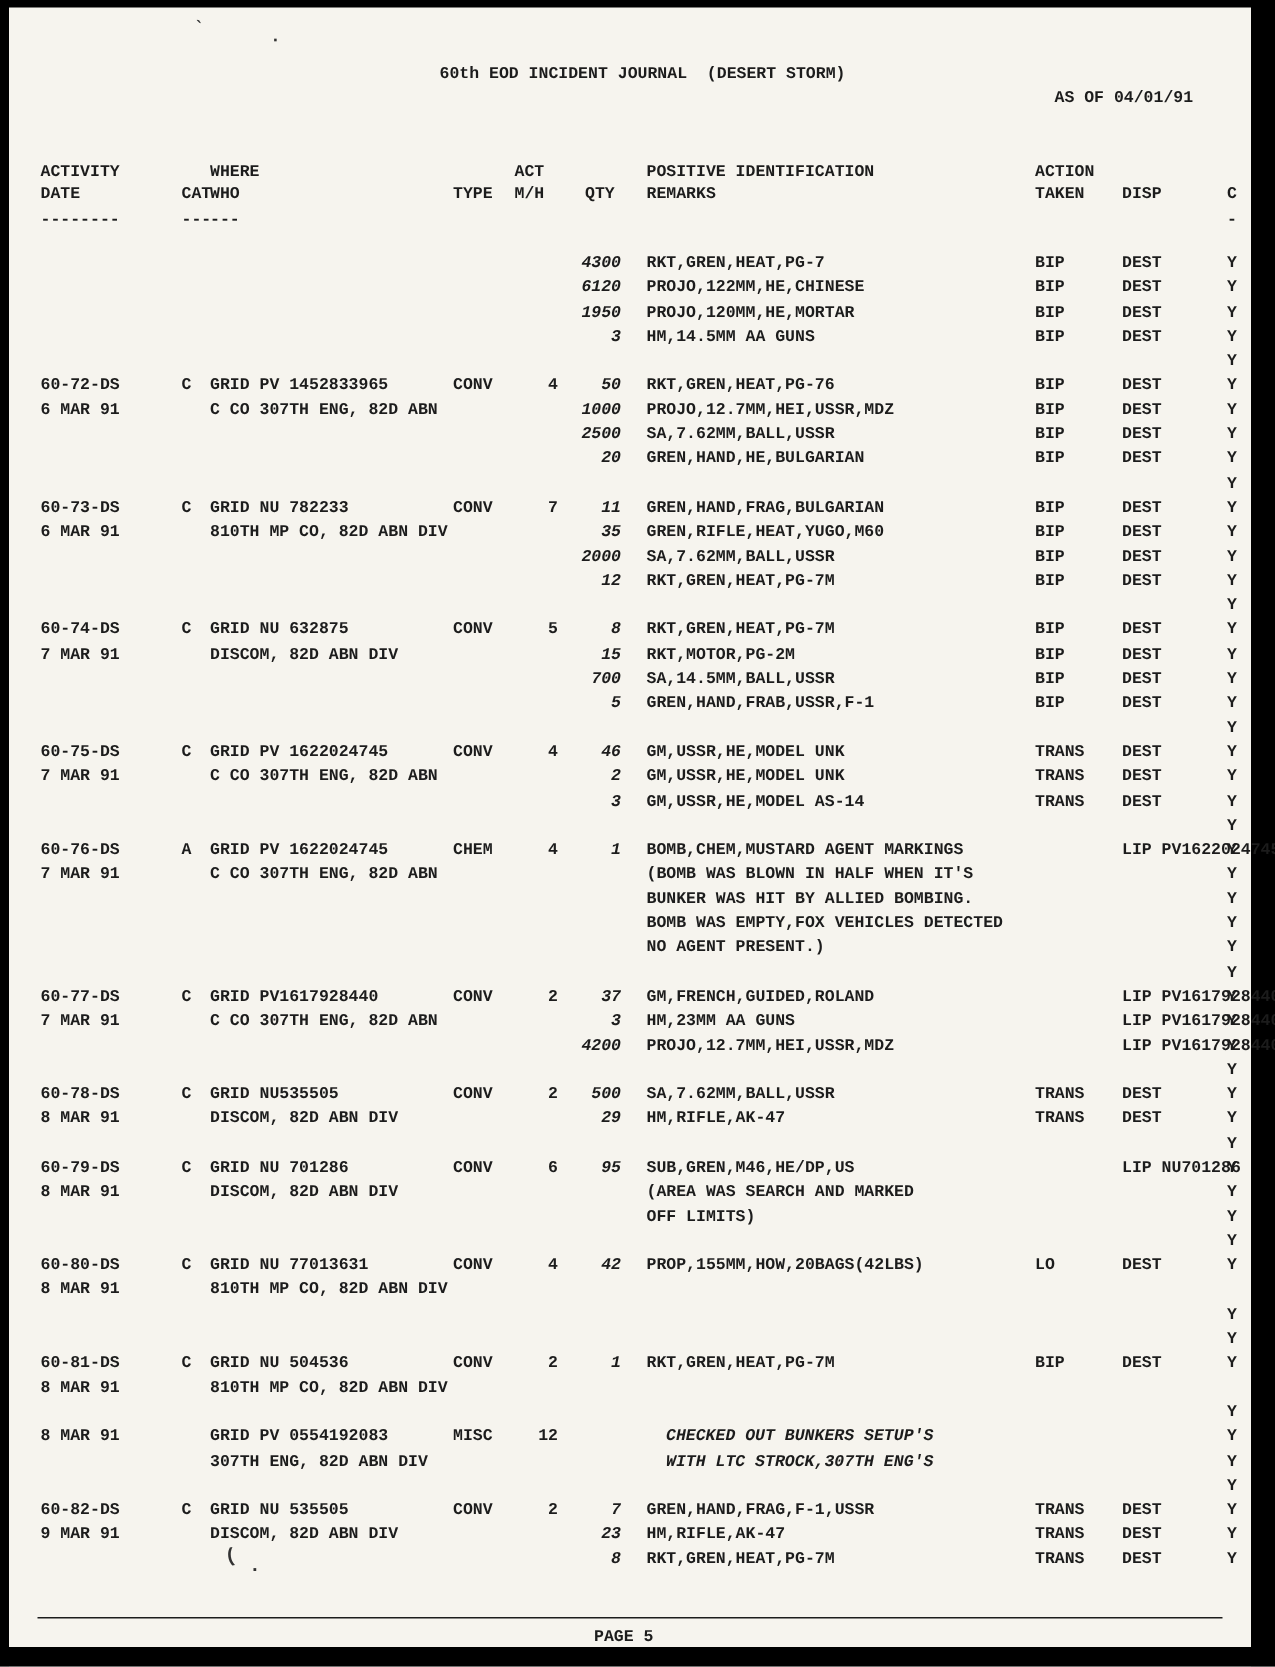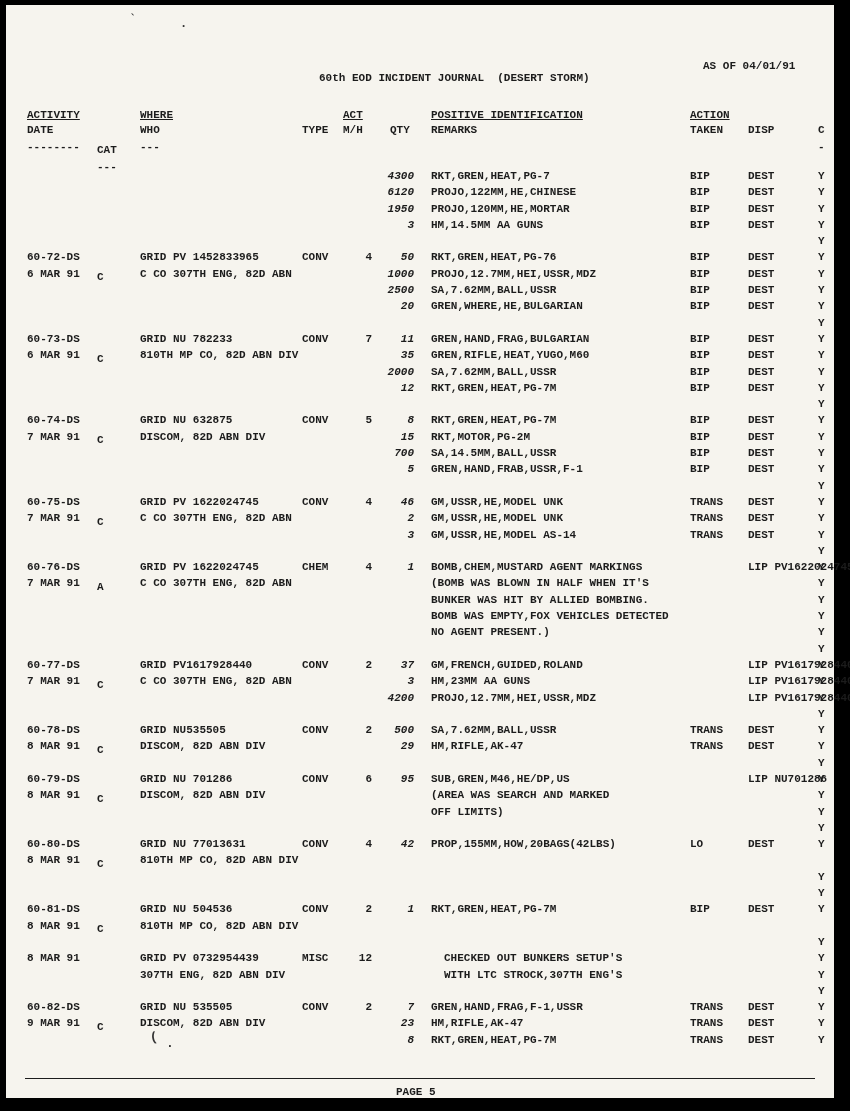--- a/index.html
+++ b/index.html
@@ -12,40 +12,40 @@
   }
   .txt { position:absolute; white-space:pre; }
   
   .edge { position:absolute; background:#000; }
   .edge-top    { top:0; left:0; right:0; height:5px; }
   .edge-left   { top:0; left:0; bottom:0; width:6px; }
   .edge-right  { top:0; right:0; bottom:0; width:16px; }
   .edge-bottom { left:0; right:0; bottom:0; height:13px; }
 
   
-  .doc-title { top:72px; left:293px;margin-left:26px; }
+  .doc-title { top:44px; left:293px; }
   .as-of     { top:60px; left:703px; }
 
-  .hdr1 { top:109px;text-decoration:underline; }
+  .hdr1 { top:109px; }
   .hdr2 { top:124px; }
   .hdr-rule { top:141px; letter-spacing:0; }
 
   
   .rows { position:absolute; top:170px; left:0; width:850px; }
   .row  { position:relative; height:16.3px; }
   .row span { position:absolute; top:0; white-space:pre; }
 
   .col-date { left:27px; }
-  .col-cat  { left:97px;margin-top:20px; }
+  .col-cat  { left:121px; }
   .col-who  { left:140px; }
   .col-type { left:302px; }
   .col-mh   { left:336px; width:36px; text-align:right; }
   .col-qty  { left:352px; width:62px; text-align:right;font-style:italic; }
   .col-rem  { left:431px; }
-  .col-rem.indent { left:444px; }
+  .col-rem.indent { left:444px;font-style:italic; }
   .col-act  { left:650px;margin-left:40px; }
   .col-disp { left:700px;padding-left:48px; }
   .col-c    { left:818px; }
 
   
   .footer-rule { position:absolute; top:1078px; left:25px; width:790px; height:1px; background:#1c1c1c; }
   .page-number { top:1086px; left:396px; }
 
   
   .mark { position:absolute; color:#333; }
@@ -149,21 +149,21 @@
       </div>
       <div class="row">
         <span class="col-qty">2500</span>
         <span class="col-rem">SA,7.62MM,BALL,USSR</span>
         <span class="col-act">BIP</span>
         <span class="col-disp">DEST</span>
         <span class="col-c">Y</span>
       </div>
       <div class="row">
         <span class="col-qty">20</span>
-        <span class="col-rem">GREN,WHERE,HE,BULGARIAN</span>
+        <span class="col-rem">GREN,HAND,HE,BULGARIAN</span>
         <span class="col-act">BIP</span>
         <span class="col-disp">DEST</span>
         <span class="col-c">Y</span>
       </div>
       <div class="row">
         <span class="col-c">Y</span>
       </div>
       <div class="row">
         <span class="col-date">60-73-DS</span>
         <span class="col-cat">C</span>
@@ -415,21 +415,21 @@
       </div>
       <div class="row">
         <span class="col-date">8 MAR 91</span>
         <span class="col-who">810TH MP CO, 82D ABN DIV</span>
       </div>
       <div class="row">
         <span class="col-c">Y</span>
       </div>
       <div class="row">
         <span class="col-date">8 MAR 91</span>
-        <span class="col-who">GRID PV 0732954439</span>
+        <span class="col-who">GRID PV 0554192083</span>
         <span class="col-type">MISC</span>
         <span class="col-mh">12</span>
         <span class="col-rem indent">CHECKED OUT BUNKERS SETUP'S</span>
         <span class="col-c">Y</span>
       </div>
       <div class="row">
         <span class="col-who">307TH ENG, 82D ABN DIV</span>
         <span class="col-rem indent">WITH LTC STROCK,307TH ENG'S</span>
         <span class="col-c">Y</span>
       </div>

